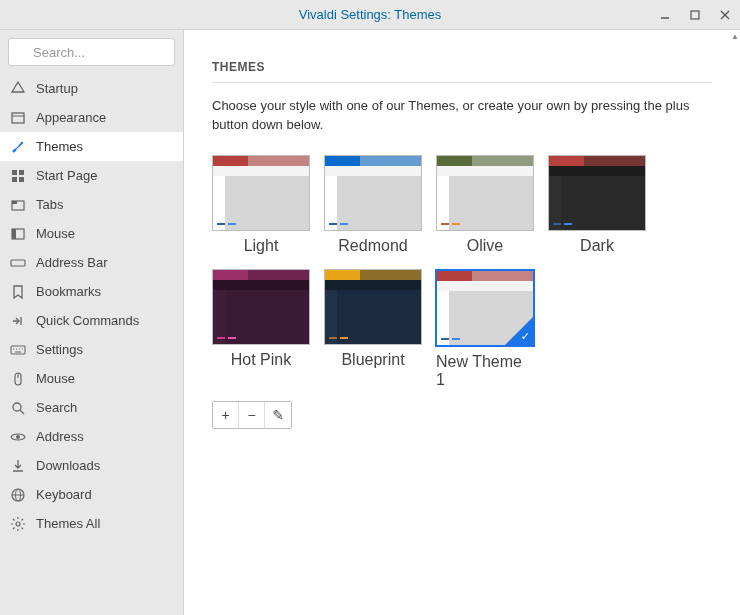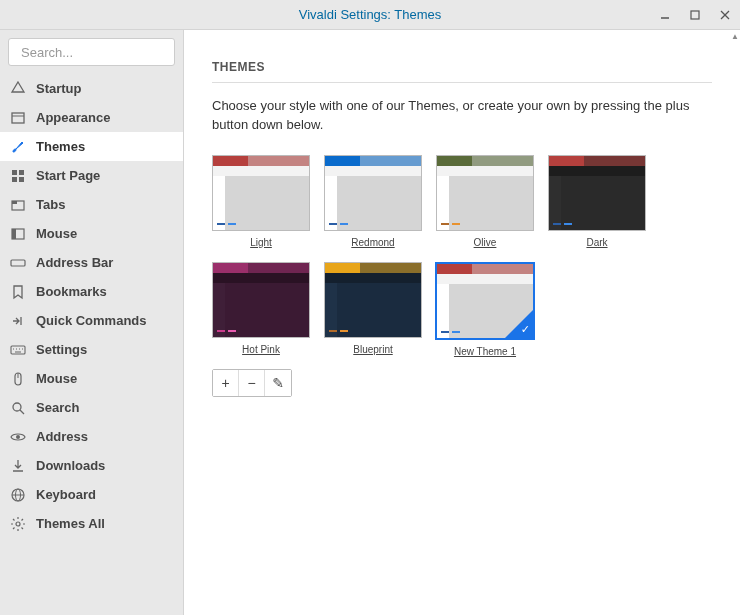--- a/index.html
+++ b/index.html
@@ -5,23 +5,23 @@
 * { box-sizing: border-box; margin: 0; padding: 0; }
 body { font-family: -apple-system, BlinkMacSystemFont, "Segoe UI", sans-serif; font-size: 13px; color: #333; background: #e8e8e8; width: 740px; height: 615px; overflow: hidden; }
 .titlebar { height: 30px; background: #e8e8e8; display: flex; align-items: center; justify-content: center; position: relative; border-bottom: 1px solid #d4d4d4; }
 .titlebar-title { font-size: 13px; color: #0369a1; }
 .titlebar-controls { position: absolute; right: 0; top: 0; height: 30px; display: flex; }
 .tb-btn { width: 30px; height: 30px; display: flex; align-items: center; justify-content: center; cursor: pointer; }
 .tb-btn svg { width: 10px; height: 10px; }
 .window { display: flex; height: 585px; }
 .sidebar { width: 184px; background: #e8e8e8; border-right: 1px solid #d4d4d4; display: flex; flex-direction: column; }
 .search-wrap { padding: 8px; }
-.search { width: 100%; height: 28px; border: 1px solid #ccc; border-radius: 3px; padding: 0 12px; font-size: 13px; outline: none; }
+.search { width: 100%; height: 28px; border: 1px solid #ccc; border-radius: 3px; padding: 0 24px; font-size: 13px; outline: none; }
 .search::placeholder { color: #999; }
-.navlist { flex: 1; overflow-y: auto; font-weight: bold; }
+.navlist { flex: 1; overflow-y: auto; }
 .navitem { display: flex; align-items: center; height: 29px; padding: 0 10px; cursor: pointer; gap: 10px; color: #444; }
 .navitem.active { background: #fff; color: #333; }
 .navitem .icon { width: 16px; height: 16px; flex-shrink: 0; display: flex; align-items: center; justify-content: center; }
 .navitem .icon svg { width: 16px; height: 16px; }
 .navitem.active .icon svg { fill: #1a73e8; stroke: #1a73e8; }
 .main { flex: 1; background: #fff; position: relative; overflow-y: auto; }
 .scroll-track { position: absolute; right: 0; top: 0; width: 10px; height: 100%; }
 .scroll-arrow { width: 10px; height: 12px; display: flex; align-items: center; justify-content: center; color: #888; font-size: 8px; }
 .content { padding: 30px 28px 20px 28px; }
 .section-title { font-size: 12px; font-weight: 600; letter-spacing: 0.5px; color: #555; padding-bottom: 8px; border-bottom: 1px solid #ddd; margin-bottom: 14px; }
@@ -30,21 +30,21 @@
 .theme-card { width: 98px; display: flex; flex-direction: column; align-items: center; cursor: pointer; }
 .theme-preview { width: 98px; height: 76px; border: 1px solid #bbb; position: relative; overflow: hidden; }
 .theme-preview.selected { border: 2px solid #1a73e8; width: 100px; height: 78px; }
 .tp-back { position: absolute; inset: 0; }
 .tp-headerbar { position: absolute; top: 0; left: 0; right: 0; height: 10px; }
 .tp-tab { position: absolute; top: 0; left: 0; width: 35px; height: 10px; }
 .tp-toolbar { position: absolute; top: 10px; left: 0; right: 0; height: 10px; }
 .tp-panel { position: absolute; top: 20px; left: 0; width: 12px; bottom: 0; }
 .tp-accent1 { position: absolute; bottom: 5px; left: 4px; width: 8px; height: 2px; }
 .tp-accent2 { position: absolute; bottom: 5px; left: 15px; width: 8px; height: 2px; }
-.theme-label { margin-top: 6px; font-size: 10px; color: #444; text-decoration: underline; }
+.theme-label { margin-top: 6px; font-size: 16px; color: #444; }
 .sel-badge { position: absolute; right: 0; bottom: 0; width: 0; height: 0; border-left: 28px solid transparent; border-bottom: 28px solid #1a73e8; }
 .sel-check { position: absolute; right: 3px; bottom: 2px; color: #fff; font-size: 11px; }
 .toolbar { margin-top: 12px; display: inline-flex; border: 1px solid #bbb; border-radius: 2px; }
 .toolbar button { width: 26px; height: 26px; background: #fff; border: none; border-right: 1px solid #ddd; cursor: pointer; display: flex; align-items: center; justify-content: center; font-size: 14px; color: #444; }
 .toolbar button:last-child { border-right: none; }
 </style>
 </head>
 <body>
 
 <div class="titlebar">

